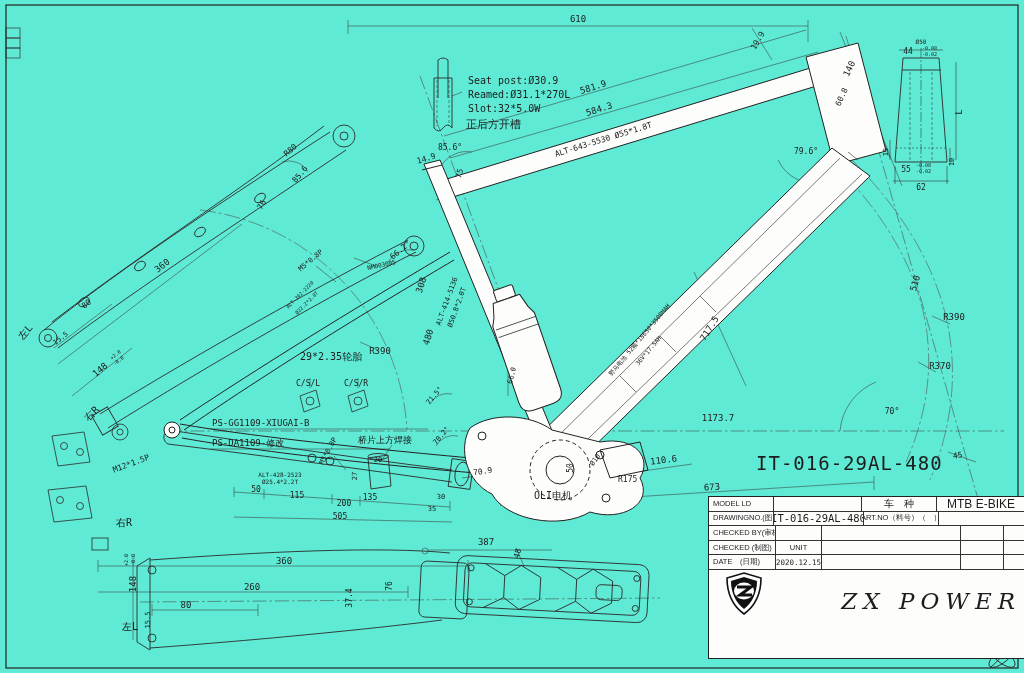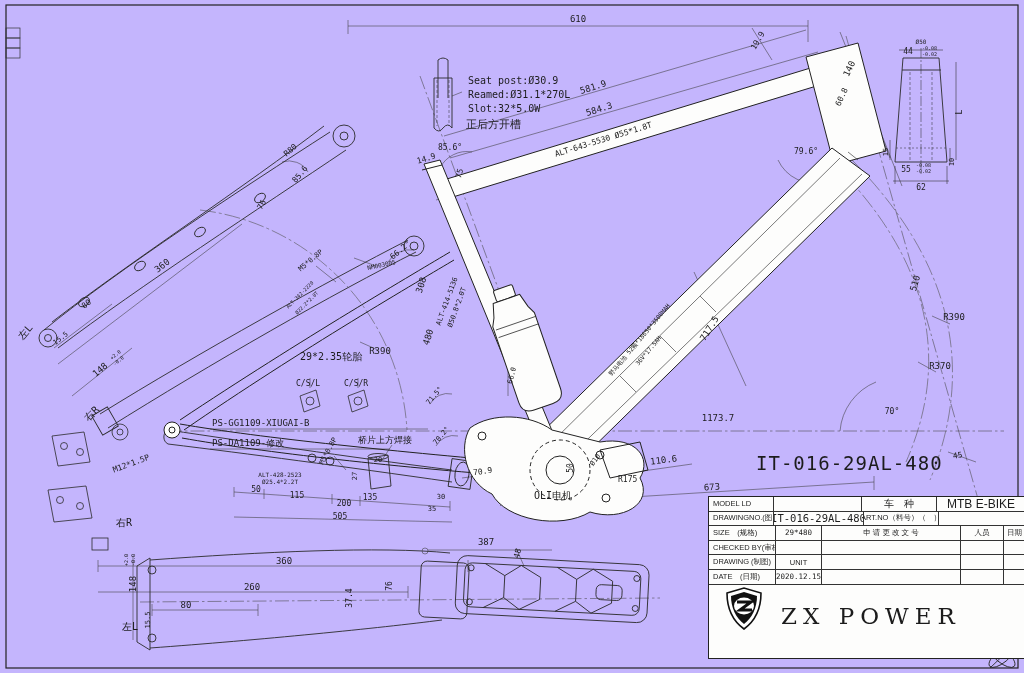--- a/index.html
+++ b/index.html
@@ -1,33 +1,33 @@
 <!DOCTYPE html>
 <html><head>
 <meta charset="utf-8">
 <style>
   html,body{margin:0;padding:0;background:#e8e8e6;}
-  #sheet{position:relative;width:1024px;height:673px;background:#c4b5fd;overflow:hidden;
+  #sheet{position:relative;width:1024px;height:673px;background:#5eead4;overflow:hidden;
          font-family:"Liberation Sans",sans-serif;color:#1c1c1c;}
   svg text{font-family:"DejaVu Sans Mono",monospace;fill:#1c1c1c;}
   .big{letter-spacing:1px;}
   
   #titleblock{position:absolute;left:708px;top:496px;width:318px;height:163px;
       box-sizing:border-box;border:1.3px solid #222;background:#fdfdfc;font-size:7.5px;}
   .tr{display:flex;height:14.6px;border-bottom:0.8px solid #333;box-sizing:border-box;}
   .td{border-right:0.8px solid #333;box-sizing:border-box;overflow:hidden;white-space:nowrap;
       display:flex;align-items:center;justify-content:center;padding:0 2px;}
   .td.lab{justify-content:flex-start;padding-left:4px;}
   .td.last{border-right:none;}
   .mono{font-family:"DejaVu Sans Mono",monospace;}
   .band{position:relative;height:46px;}
   .company{position:absolute;left:72px;top:3px;width:240px;text-align:center;
       font-size:12.5px;letter-spacing:1.5px;font-weight:bold;}
-  .brand{position:absolute;left:72px;top:18px;width:240px;text-align:left;
-      font-family:"DejaVu Serif",serif;font-size:23px;letter-spacing:6px;}
+  .brand{position:absolute;left:72px;top:18px;width:240px;text-align:right;
+      font-family:"DejaVu Serif",serif;font-style:italic;font-size:23px;letter-spacing:6px;}
   .logo{position:absolute;left:16px;top:2px;}
 </style>
 </head>
 <body>
 
 <div id="sheet">
 
 <svg width="1024" height="673" viewBox="0 0 1024 673" style="position:absolute;left:0;top:0;">
 
   <g stroke="#222" fill="none" stroke-width="1.2">
@@ -330,35 +330,28 @@
     <div class="td" style="width:75px;font-size:10px">车　种</div>
     <div class="td last" style="flex:1;font-size:12px">MTB E-BIKE</div>
   </div>
   <div class="tr">
     <div class="td lab" style="width:65px">DRAWINGNO.(图 号)</div>
     <div class="td mono" style="width:90px;font-size:10.5px">IT-016-29AL-480</div>
     <div class="td" style="width:75px">ART.NO（料号）（　）</div>
     <div class="td last" style="flex:1"></div>
   </div>
   <div class="tr">
-    <div class="td lab" style="width:67px">SIZE　(规格)</div>
-    <div class="td mono" style="width:46px">29*480</div>
-    <div class="td" style="width:139px">申 请 更 改 文 号</div>
-    <div class="td" style="width:43px">人员</div>
-    <div class="td last" style="flex:1">日期</div>
-  </div>
-  <div class="tr">
     <div class="td lab" style="width:67px">CHECKED BY(审核)</div>
     <div class="td" style="width:46px"></div>
     <div class="td" style="width:139px"></div>
     <div class="td" style="width:43px"></div>
     <div class="td last" style="flex:1"></div>
   </div>
   <div class="tr">
-    <div class="td lab" style="width:67px">DRAWING (制图)</div>
+    <div class="td lab" style="width:67px">CHECKED (制图)</div>
     <div class="td" style="width:46px">UNIT</div>
     <div class="td" style="width:139px"></div>
     <div class="td" style="width:43px"></div>
     <div class="td last" style="flex:1"></div>
   </div>
   <div class="tr">
     <div class="td lab" style="width:67px">DATE　(日期)</div>
     <div class="td mono" style="width:46px">2020.12.15</div>
     <div class="td" style="width:139px"></div>
     <div class="td" style="width:43px"></div>

